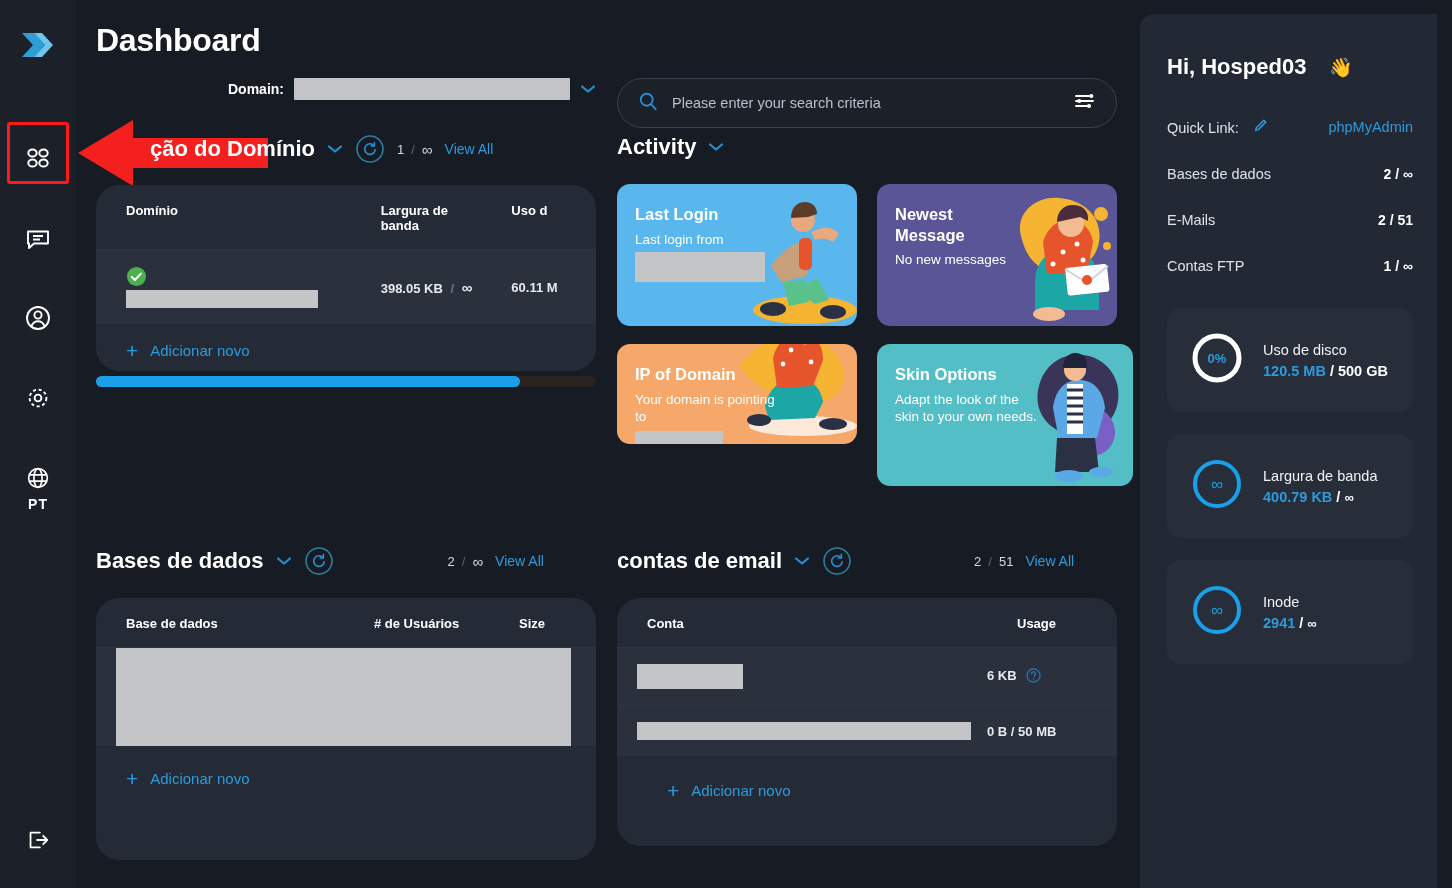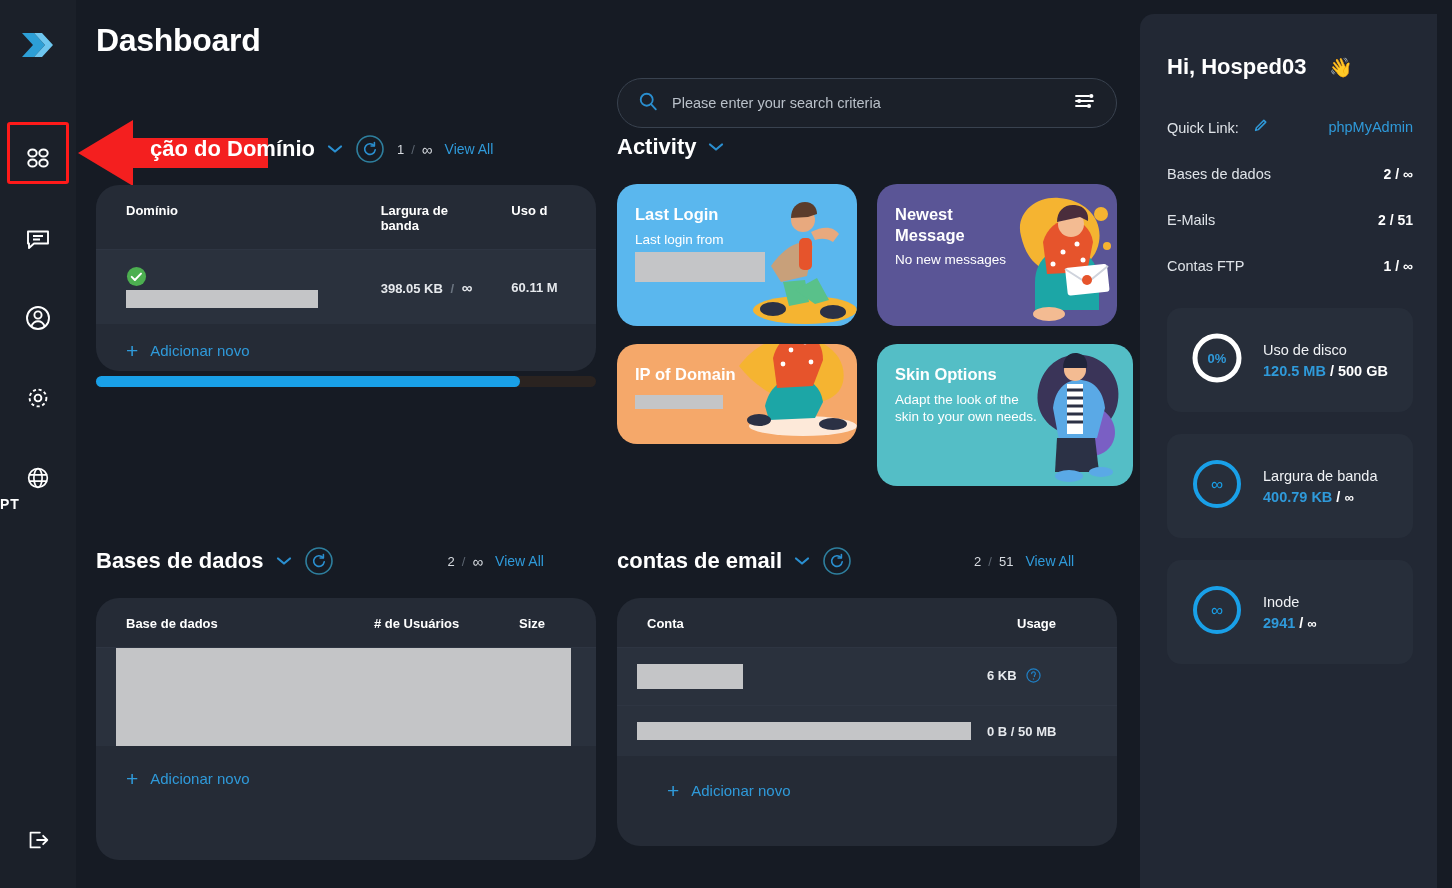--- a/index.html
+++ b/index.html
@@ -26,21 +26,21 @@
   }
   .rail-btn svg { display: block; }
   .rail-highlight {
     position: absolute; left: 7px; top: 122px;
     width: 62px; height: 62px;
     border: 3px solid #ff1a1a; border-radius: 3px;
     pointer-events: none;
   }
   .rail-lang {
     font-size: 14px; font-weight: bold; color: #ffffff;
-    letter-spacing: 1px; text-align: left; margin-top: -22px;
+    letter-spacing: 1px; text-align: center; margin-top: -22px;
   }
   .rail-logout { position: absolute; left: 0; top: 812px; width: 76px; height: 60px;
     display:flex; align-items:center; justify-content:center; cursor:pointer;}
 
   
   .red-arrow { position: absolute; left: 78px; top: 118px; width: 190px; height: 70px;
     pointer-events: none; }
 
   
   .page-title {
@@ -93,21 +93,21 @@
   .plus { font-size: 21px; line-height: 1; color: #2f9ada; font-weight: 300; }
   .infinity { font-size: 15px; }
 
   
   .hscroll { position: absolute; left: 96px; top: 376px; width: 500px; height: 11px;
     background: #2a2320; border-radius: 6px; }
   .hscroll-thumb { width: 424px; height: 11px; background: #19a0e8; border-radius: 6px; }
 
   
   .tile {
-    position: absolute; border-radius: 20px; overflow: hidden;
+    position: absolute; border-radius: 13px; overflow: hidden;
     padding: 20px 18px; color: #fff;
   }
   .tile h4 { font-size: 16.5px; font-weight: bold; line-height: 1.25; margin-bottom: 6px;
     position: relative; z-index: 2; }
   .tile p { font-size: 13.5px; line-height: 1.32; position: relative; z-index: 2; max-width: 145px; }
   .tile .redact { height: 30px; width: 130px; margin-top: 4px; position: relative; z-index: 2; }
   .tile svg.art { position: absolute; right: -6px; bottom: 0; z-index: 1; }
 
   
   .rside {
@@ -210,20 +210,29 @@
   <div class="rail-highlight"></div>
 
   <div class="red-arrow">
     <svg width="190" height="70" viewBox="0 0 190 70">
       <path d="M0 35 L55 2 L55 20 L190 20 L190 50 L55 50 L55 68 Z" fill="#f41f1f"></path>
     </svg>
   </div>
 
   <div class="page-title">Dashboard</div>
 
+  <div class="domain-row">
+    <span class="domain-label">Domain:</span>
+    <span class="domain-box"></span>
+    <span class="chev">
+      <svg width="16" height="10" viewBox="0 0 16 10" fill="none" stroke="#2a8fd0" stroke-width="2.2" stroke-linecap="round" stroke-linejoin="round">
+          <path d="M2 2.5l6 5 6-5"></path>
+        </svg>
+    </span>
+  </div>
 
   <div class="searchbar">
     <span>
       <svg width="20" height="20" viewBox="0 0 22 22" fill="none" stroke="#2a8fd0" stroke-width="2">
         <circle cx="9.6" cy="9.6" r="6.6"></circle>
           <path d="M14.6 14.6l5 5.6" stroke-linecap="round"></path>
       </svg>
     </span>
     <input class="search-input" type="text" placeholder="Please enter your search criteria" style="">
     <span>
@@ -341,20 +350,21 @@
       <path d="M66 32c0-12 8-18 18-17s14 8 13 16l-8-4z" fill="#4a2d3c"></path>
       <rect x="74" y="78" width="42" height="28" rx="3" fill="#fff" transform="rotate(-6 74 78)"></rect>
       <path d="M74 79l22 14 21-17" fill="none" stroke="#cfd3dc" stroke-width="2"></path>
       <circle cx="96" cy="90" r="5" fill="#e6542c"></circle>
       <ellipse cx="58" cy="124" rx="16" ry="7" fill="#f3bb92"></ellipse>
     </svg>
   </div>
 
   <div class="tile" style="left:617px; top:344px; width:240px; height:100px; background:#f5a86a;">
     <h4>IP of Domain</h4>
+    <p>Your domain is pointing to</p>
     <span class="redact" style="width:88px;height:14px"></span>
     <svg class="art" width="134" height="138" viewBox="0 0 134 138">
       <path d="M10 60c18-24 44-34 70-28 24 6 38 24 34 44-4 18-26 24-48 20-22-4-42-18-56-36z" fill="#f5b431"></path>
       <ellipse cx="74" cy="120" rx="54" ry="10" fill="#fff" opacity="0.75"></ellipse>
       <path d="M36 100c4-18 16-28 32-28 14 0 24 10 26 24l-8 16-46 2z" fill="#1ca6a6"></path>
       <path d="M44 52c4-16 14-24 28-24 14 0 22 10 22 26l-10 26-36 2z" fill="#e6542c"></path>
       <circle cx="62" cy="44" r="2.4" fill="#fff"></circle>
         <circle cx="76" cy="36" r="2.4" fill="#fff"></circle>
       <circle cx="54" cy="58" r="2.4" fill="#fff"></circle>
         <circle cx="82" cy="56" r="2.4" fill="#fff"></circle>

